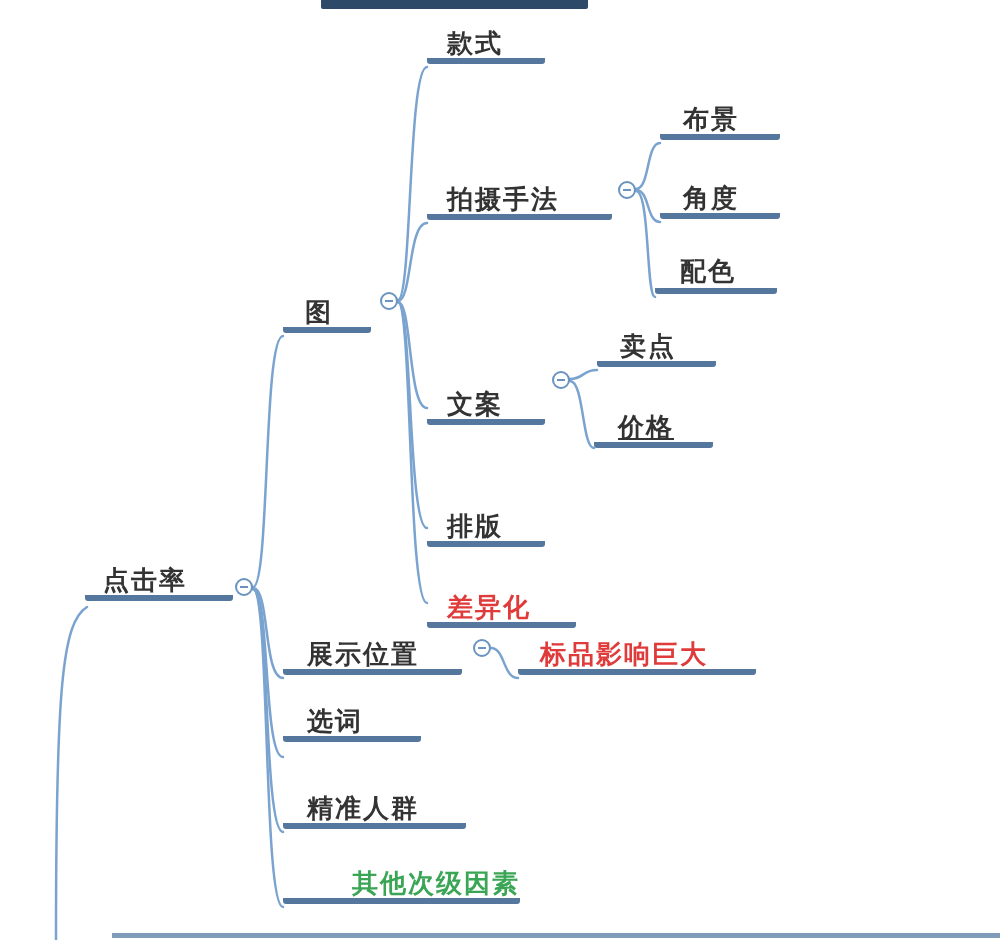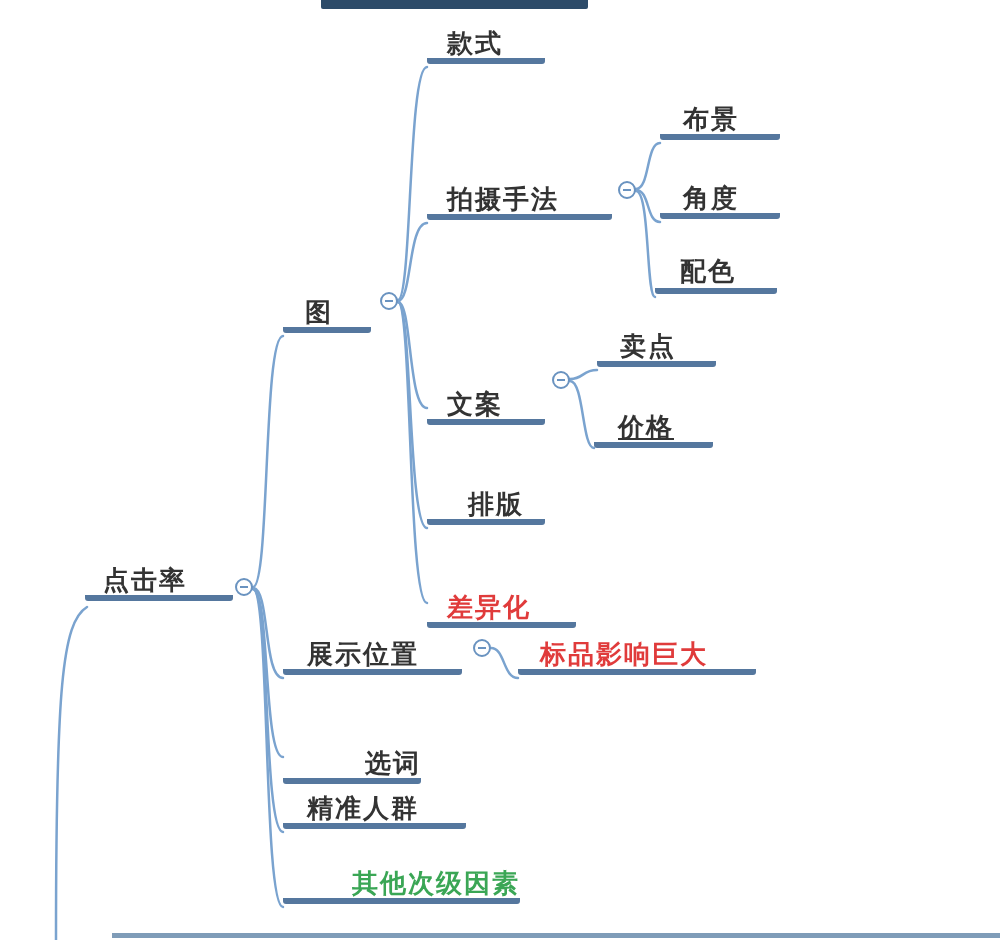--- a/index.html
+++ b/index.html
@@ -123,21 +123,21 @@
   <div class="node" style="left:283px;top:293px;width:88px;padding-left:22px;">
     <span>图</span>
   </div>
   <div class="collapse" style="left:380px;top:292px;"></div>
 
   <div class="node" style="left:283px;top:635px;width:179px;padding-left:24px;">
     <span>展示位置</span>
   </div>
   <div class="collapse" style="left:473px;top:639px;"></div>
 
-  <div class="node" style="left:283px;top:744px;width:138px;padding-left:24px;text-align:right;">
+  <div class="node" style="left:283px;top:702px;width:138px;padding-left:24px;">
     <span>选词</span>
   </div>
 
   <div class="node" style="left:283px;top:789px;width:183px;padding-left:24px;">
     <span>精准人群</span>
   </div>
 
   <div class="node green" style="left:283px;top:864px;width:237px;padding-left:24px;">
     <span>其他次级因素</span>
   </div>
@@ -149,21 +149,21 @@
   <div class="node" style="left:427px;top:180px;width:185px;padding-left:20px;">
     <span>拍摄手法</span>
   </div>
   <div class="collapse" style="left:618px;top:181px;"></div>
 
   <div class="node" style="left:427px;top:365px;width:118px;padding-left:20px;margin-top:20px;">
     <span>文案</span>
   </div>
   <div class="collapse" style="left:552px;top:371px;"></div>
 
-  <div class="node" style="left:427px;top:485px;width:118px;padding-left:20px;text-align:center;">
+  <div class="node" style="left:427px;top:507px;width:118px;padding-left:20px;">
     <span>排版</span>
   </div>
 
   <div class="node red" style="left:427px;top:560px;width:149px;padding-left:20px;margin-top:28px;">
     <span>差异化</span>
   </div>
 
   <div class="node" style="left:660px;top:100px;width:120px;padding-left:23px;">
     <span>布景</span>
   </div>

